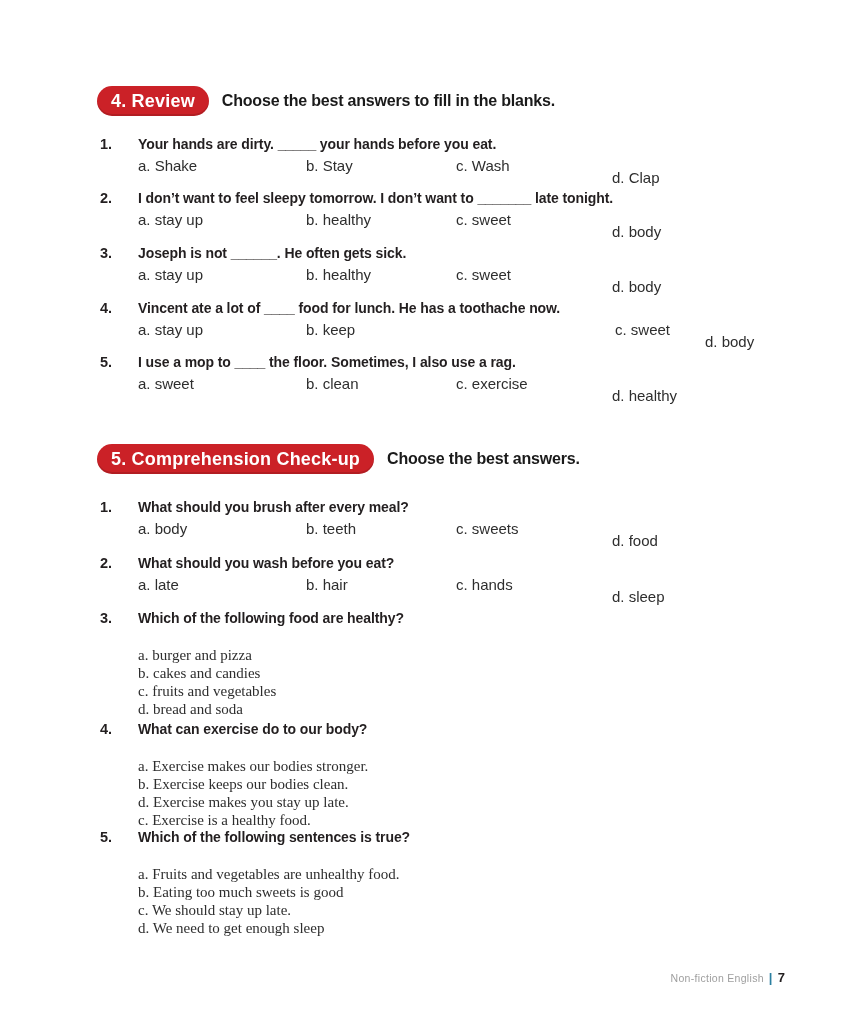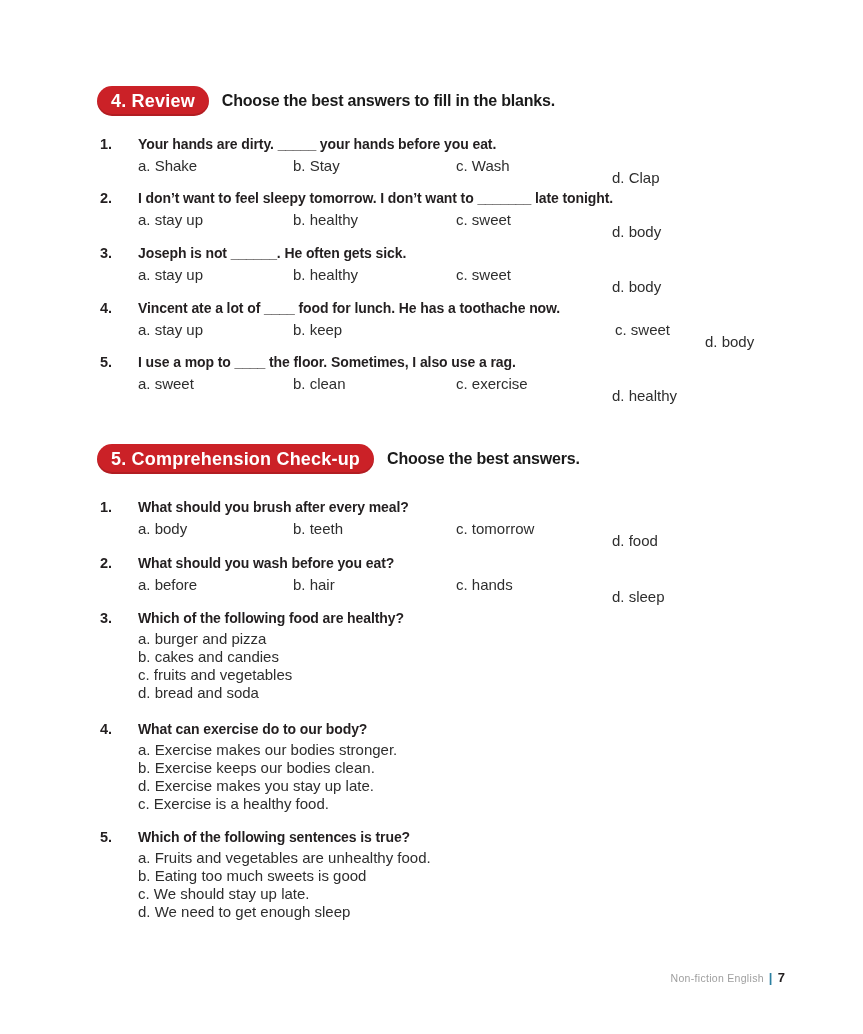--- a/index.html
+++ b/index.html
@@ -62,26 +62,26 @@
   .options {
     position: relative;
     margin-left: 38px;
     margin-top: 4px;
     height: 17px;
     font-size: 15px;
     color: #2e2e2e;
   }
   .options .opt { position: absolute; top: 0; white-space: nowrap; }
   .options .oa { left: 0; }
-  .options .ob { left: 155px; }
+  .options .ob { left: 168px; }
   .options .oc { left: 318px; }
   .options .od { left: 474px; margin-top: 12px; }
   .options.wide .oc { left: 477px; }
   .options.wide .od { left: 567px; }
-  .options.stack { position: static; height: auto; margin-top: 3px; }
+  .options.stack { position: static; height: auto; margin-top: 19px; font-family: Liberation Serif, serif; }
   .options.stack .opt { position: static; display: block; line-height: 18px; }
 
   
   #s4q1 { top: 136px; }
   #s4q2 { top: 190px; }
   #s4q3 { top: 245px; }
   #s4q4 { top: 300px; }
   #s4q5 { top: 354px; }
   #s5q1 { top: 499px; }
   #s5q2 { top: 555px; }
@@ -195,32 +195,32 @@
   </div>
 
   <div class="question" id="s5q1">
     <div class="q-row">
       <span class="q-num">1.</span>
       <span class="q-text">What should you brush after every meal?</span>
     </div>
     <div class="options">
       <span class="opt oa">a. body</span>
       <span class="opt ob">b. teeth</span>
-      <span class="opt oc">c. tomorrow</span>
+      <span class="opt oc">c. sweets</span>
       <span class="opt od">d. food</span>
     </div>
   </div>
 
   <div class="question" id="s5q2">
     <div class="q-row">
       <span class="q-num">2.</span>
       <span class="q-text">What should you wash before you eat?</span>
     </div>
     <div class="options">
-      <span class="opt oa">a. before</span>
+      <span class="opt oa">a. late</span>
       <span class="opt ob">b. hair</span>
       <span class="opt oc">c. hands</span>
       <span class="opt od">d. sleep</span>
     </div>
   </div>
 
   <div class="question" id="s5q3">
     <div class="q-row">
       <span class="q-num">3.</span>
       <span class="q-text">Which of the following food are healthy?</span>

